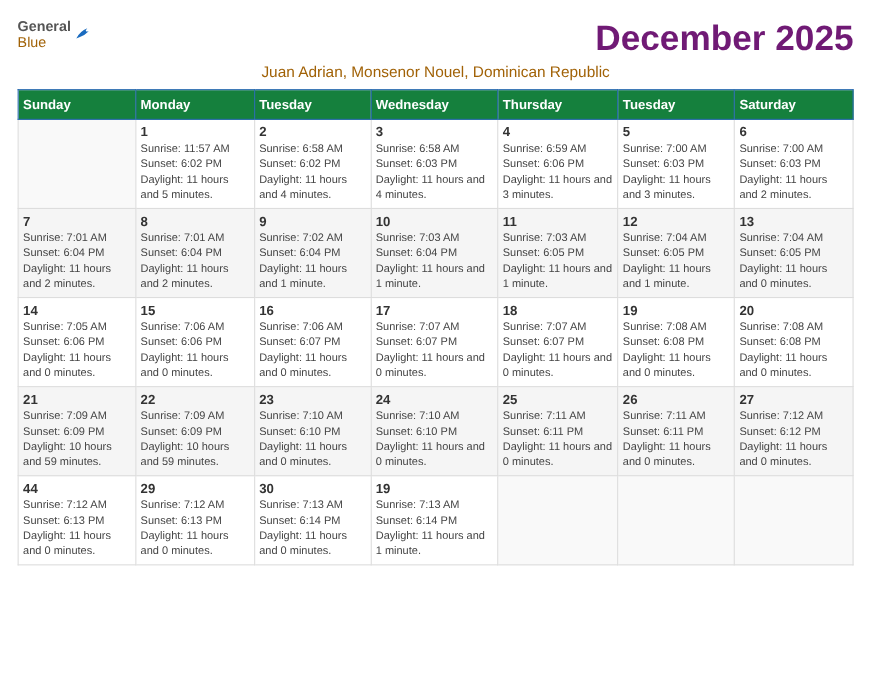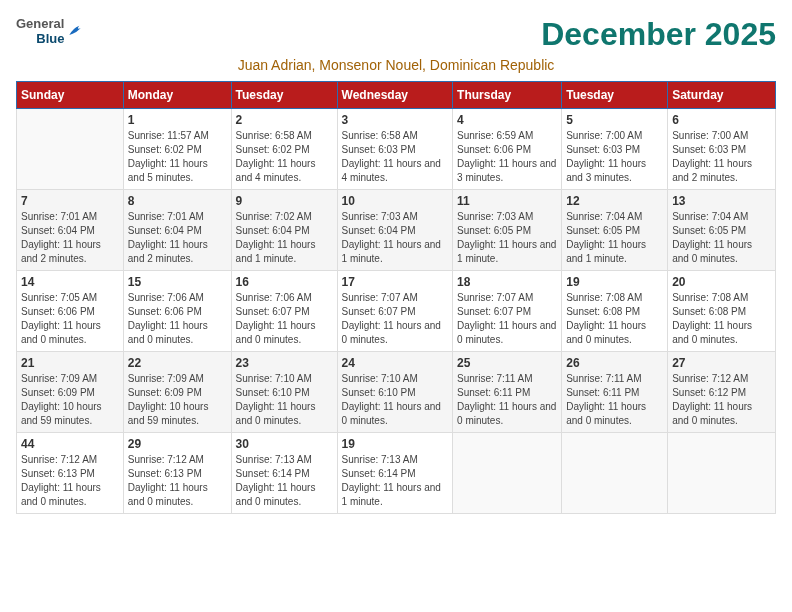--- a/index.html
+++ b/index.html
@@ -14,48 +14,47 @@
       display: flex;
       align-items: flex-start;
       justify-content: space-between;
       margin-bottom: 4px;
     }
     .logo {
       display: flex;
       align-items: center;
       font-size: 13px;
       font-weight: bold;
-      text-align: right;
     }
     .logo-text-general { color: #555; font-weight: bold; }
-    .logo-text-blue { color: #0c4a6e; font-weight: bold; }
+    .logo-text-blue { color: #a16207; font-weight: normal; }
     .logo-bird {
       width: 20px;
       height: 16px;
       margin-left: 2px;
     }
     .page-title {
       font-size: 32px;
       font-weight: bold;
-      color: #0f766e;
+      color: #701a75;
       text-align: left;
     }
     .subtitle {
       text-align: center;
       font-size: 14px;
       color: #a16207;
       margin-bottom: 8px;
     }
     table {
       width: 100%;
       border-collapse: collapse;
       font-size: 11px;
     }
     thead tr {
-      background-color: #b91c1c;
+      background-color: #15803d;
       color: #fff;
     }
     thead th {
       padding: 6px 4px;
       text-align: left;
       font-weight: bold;
       font-size: 12px;
       border: 1px solid #2b6cb0;
     }
     tbody tr {

